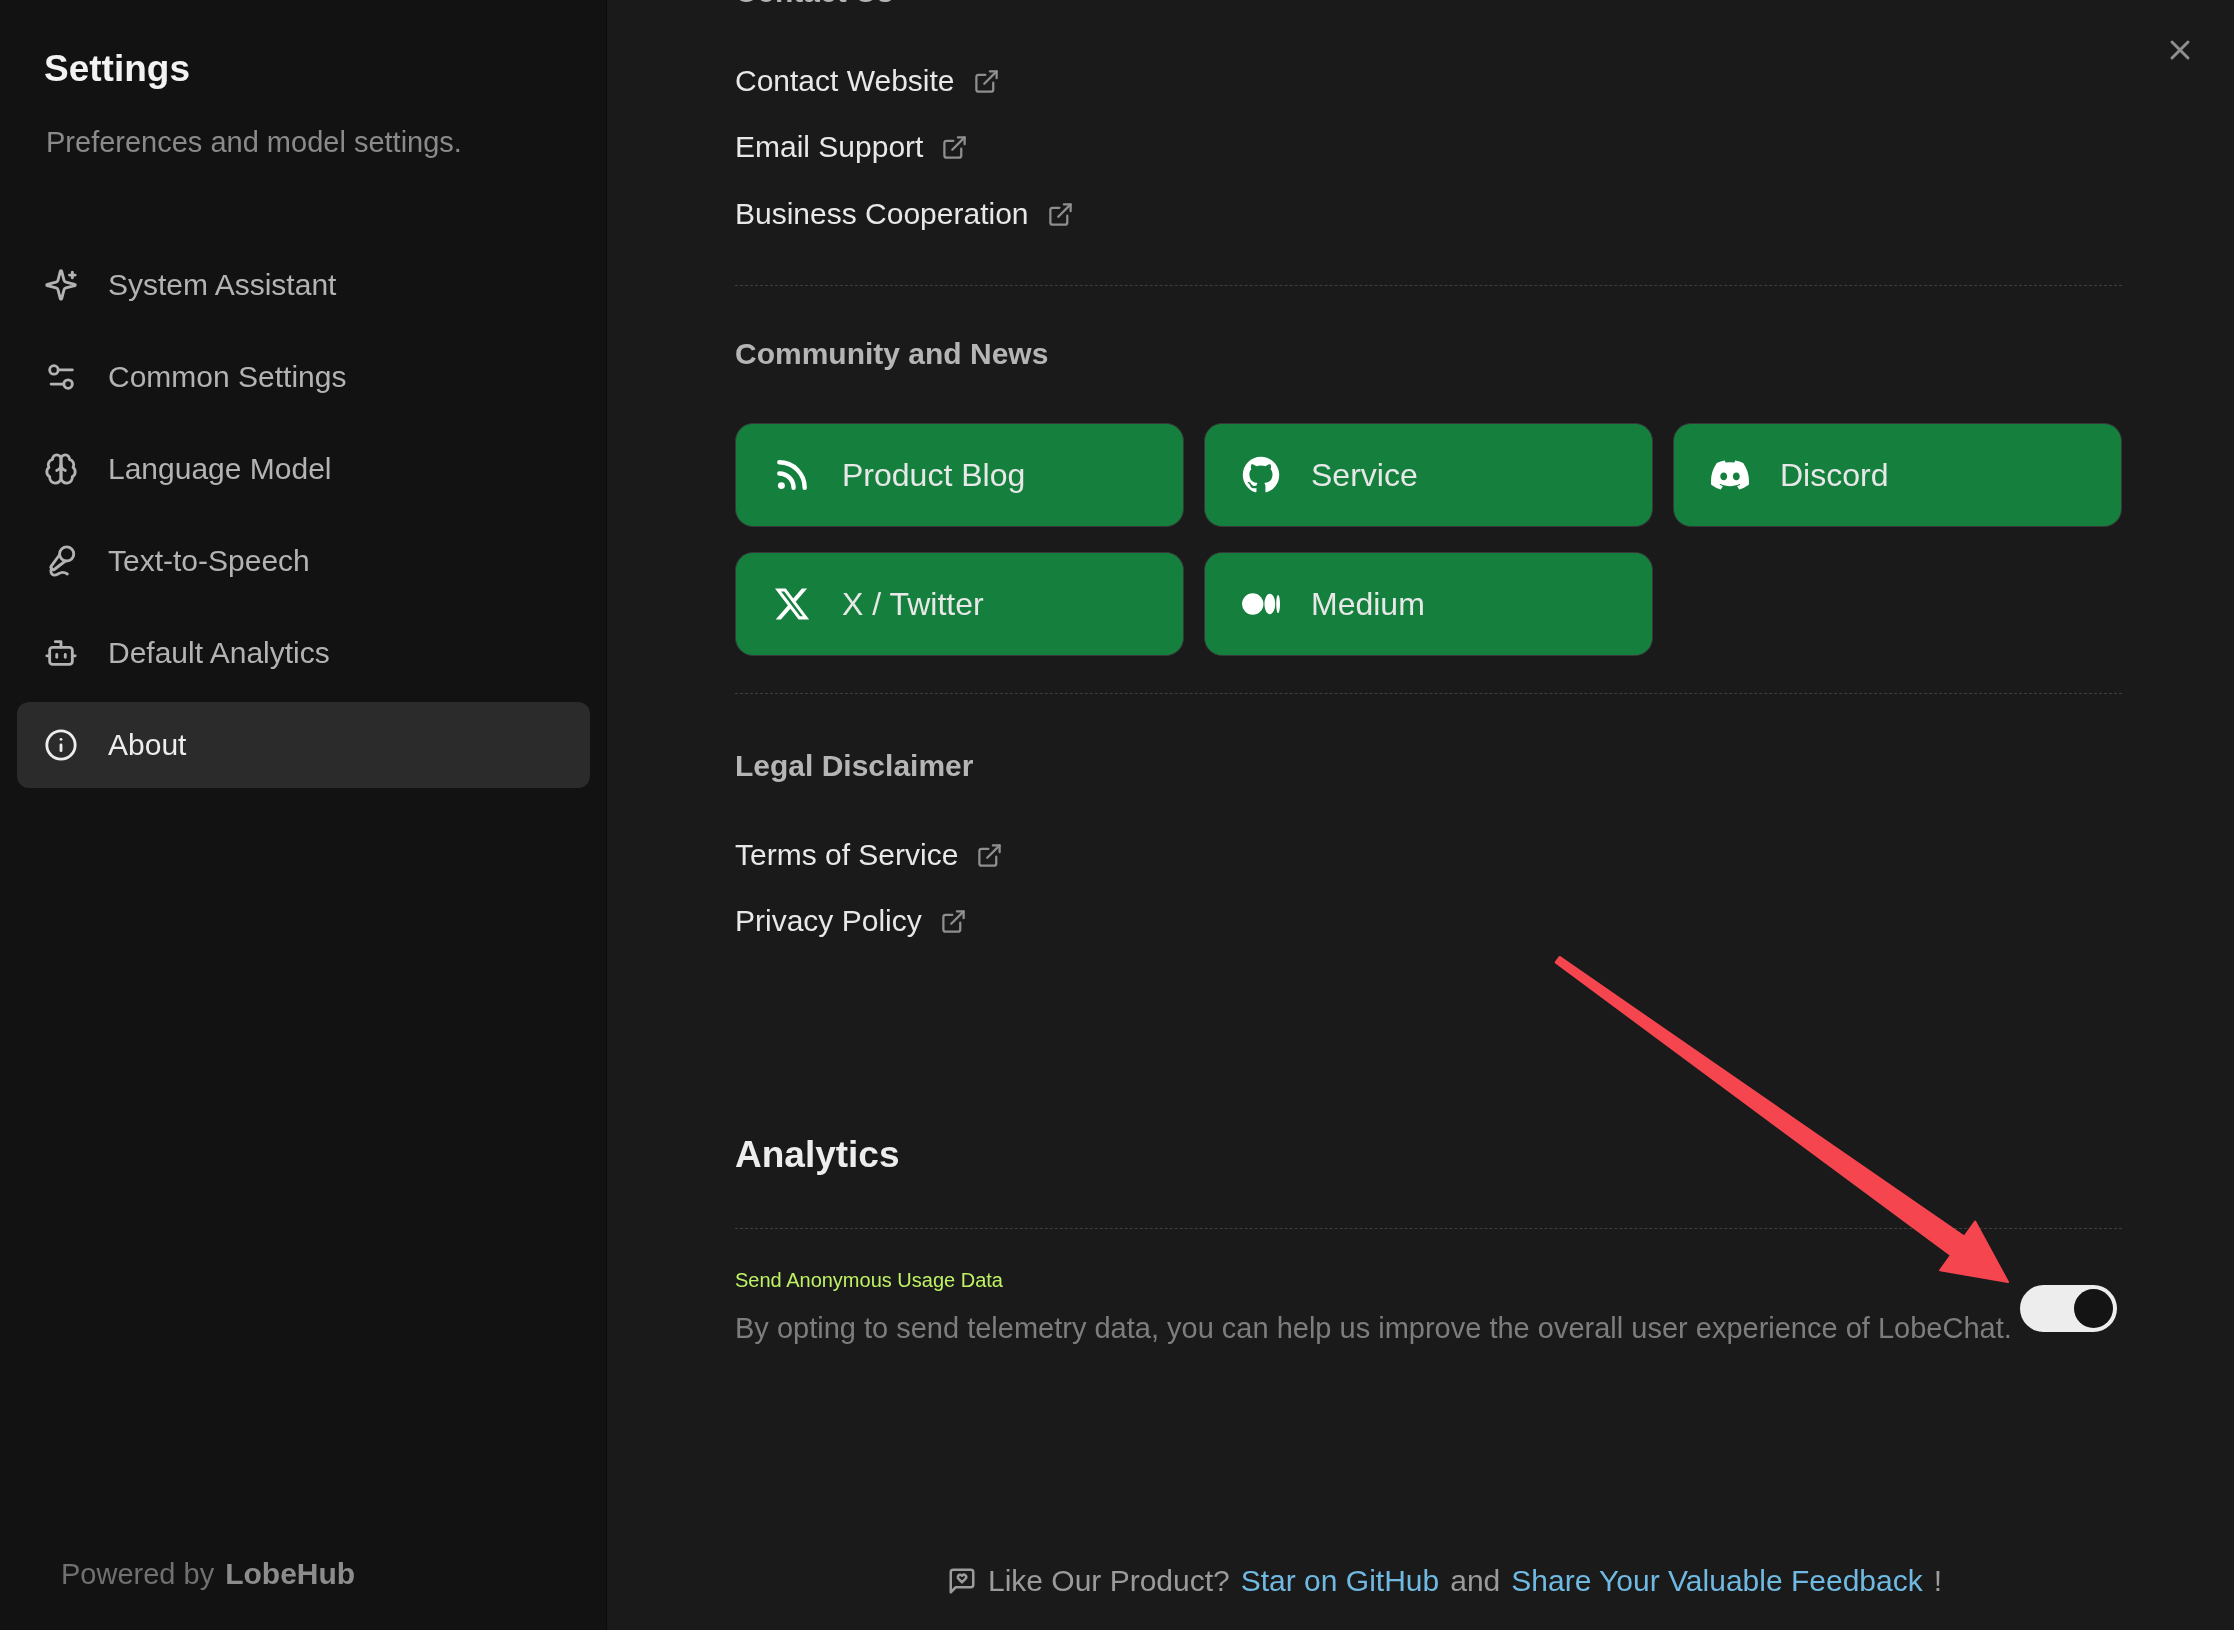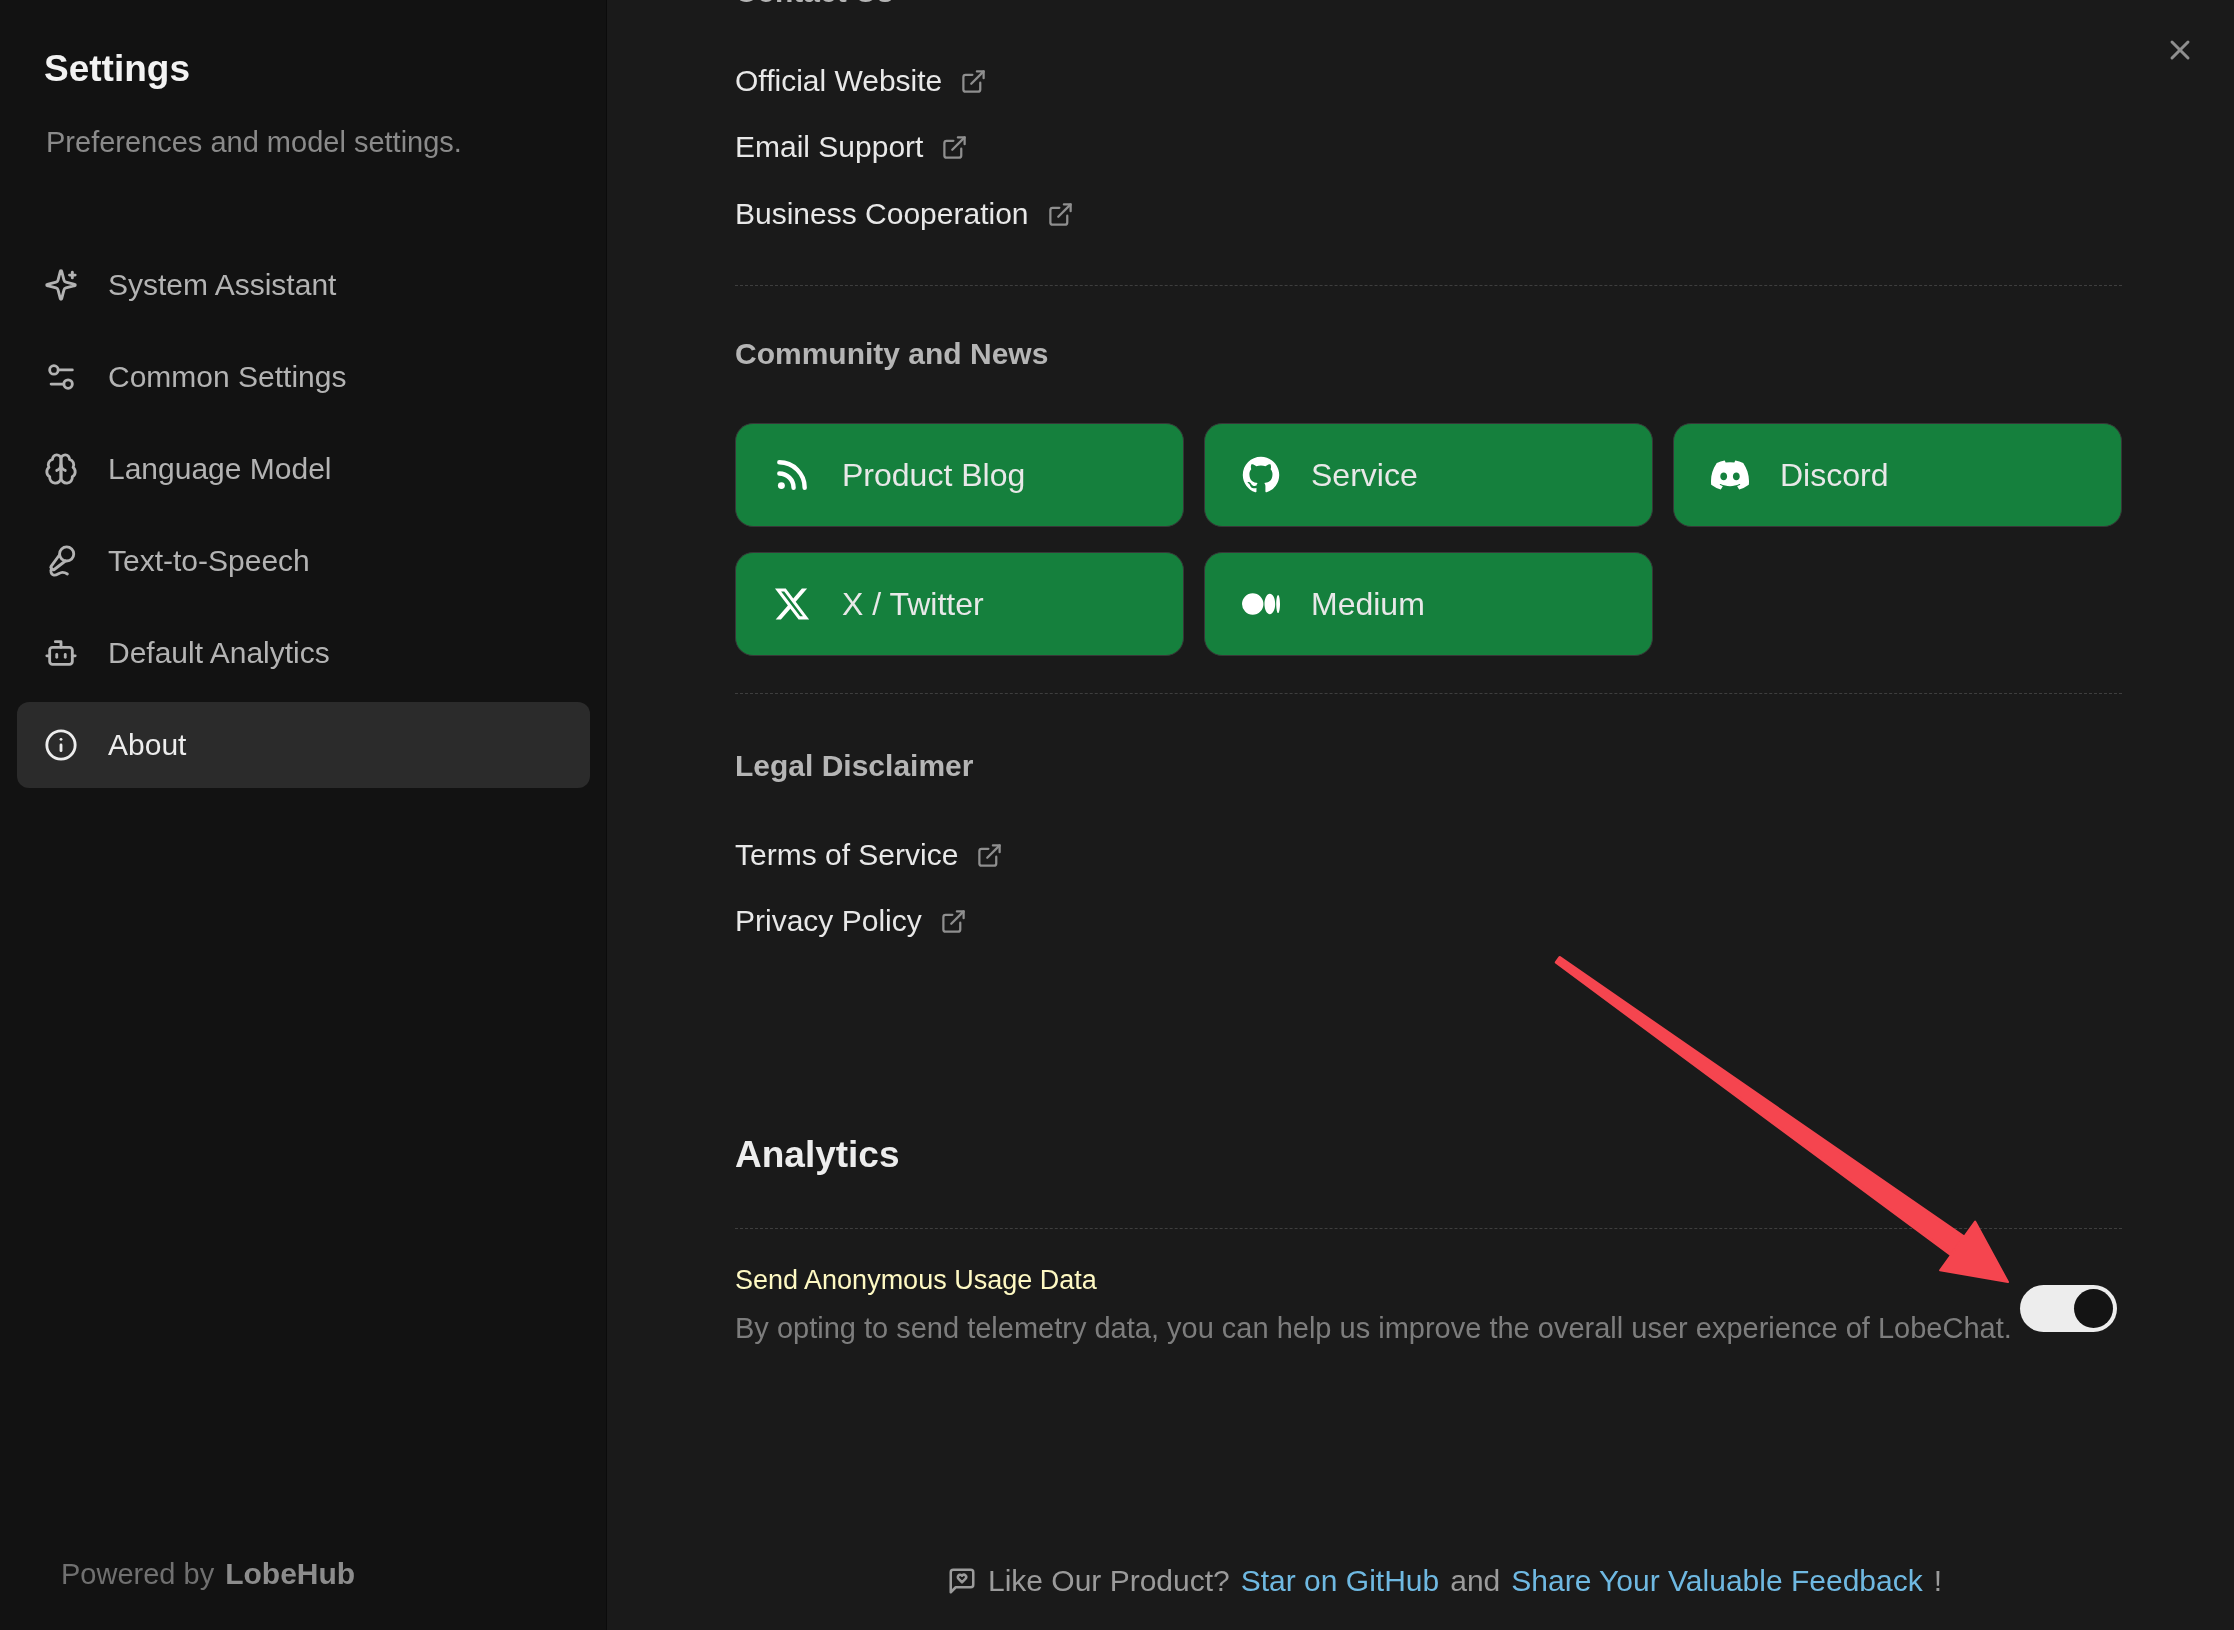--- a/index.html
+++ b/index.html
@@ -38,21 +38,21 @@
   .ext { width:27px; height:27px; color:#8f8f8f; }
   .ext svg { width:27px; height:27px; stroke:currentColor; fill:none; stroke-width:2; stroke-linecap:round; stroke-linejoin:round; }
 
   .grid { position:absolute; top:423px; left:0; width:1387px; display:grid; grid-template-columns:repeat(3,449px); column-gap:20px; row-gap:25px; }
   .com-btn { height:104px; background:#15803d; border:1px solid #373737; border-radius:18px; display:flex; align-items:center;
              padding-left:36px; gap:30px; color:#e8e8e8; font-size:32px; cursor:pointer; }
   .com-btn .bic { width:40px; height:40px; display:flex; align-items:center; justify-content:center; color:#ffffff; }
   .com-btn .bic svg { width:38px; height:38px; }
   .bic .stroke { stroke:currentColor; fill:none; stroke-width:2.8; stroke-linecap:round; stroke-linejoin:round; }
 
-  .setting-label { position:absolute; top:1259px; font-size:27px; line-height:42px; color:#fef9c3; }
+  .setting-label { position:absolute; top:1259px; font-size:20px; line-height:42px; color:#bef264; }
   .setting-desc  { position:absolute; top:1310px; font-size:29px; line-height:36px; color:#7d7d7d; }
 
   .toggle { position:absolute; left:1285px; top:1285px; width:97px; height:47px; border-radius:24px; background:#ededed; cursor:pointer; }
   .toggle .knob { position:absolute; top:4px; right:4px; width:39px; height:39px; border-radius:50%; background:#141414; }
 
   .cta { position:absolute; top:1559px; left:16px; width:1387px; height:44px; display:flex; align-items:center; justify-content:center;
          gap:11px; font-size:30px; color:#9b9b9b; }
   .cta .msg-ic { width:30px; height:30px; display:flex; }
   .cta .msg-ic svg { width:30px; height:30px; stroke:currentColor; fill:none; stroke-width:2; stroke-linecap:round; stroke-linejoin:round; }
   .cta a { color:#6fb9e2; text-decoration:none; cursor:pointer; }
@@ -149,21 +149,21 @@
             <path d="m6 6 12 12"></path>
           </svg>
       </span>
     </button>
 
     <div class="content">
 
       <h2 class="sec clipped">Contact Us</h2>
 
       <div class="link-row" style="top:59px">
-        <span class="txt">Official Website</span>
+        <span class="txt">Contact Website</span>
         <span class="ext">
           <svg viewBox="0 0 24 24">
               <path d="M15 3h6v6"></path>
               <path d="M10 14 21 3"></path>
               <path d="M18 13v6a2 2 0 0 1-2 2H5a2 2 0 0 1-2-2V8a2 2 0 0 1 2-2h6"></path>
             </svg>
         </span>
       </div>
       <div class="link-row" style="top:125px">
         <span class="txt">Email Support</span>

